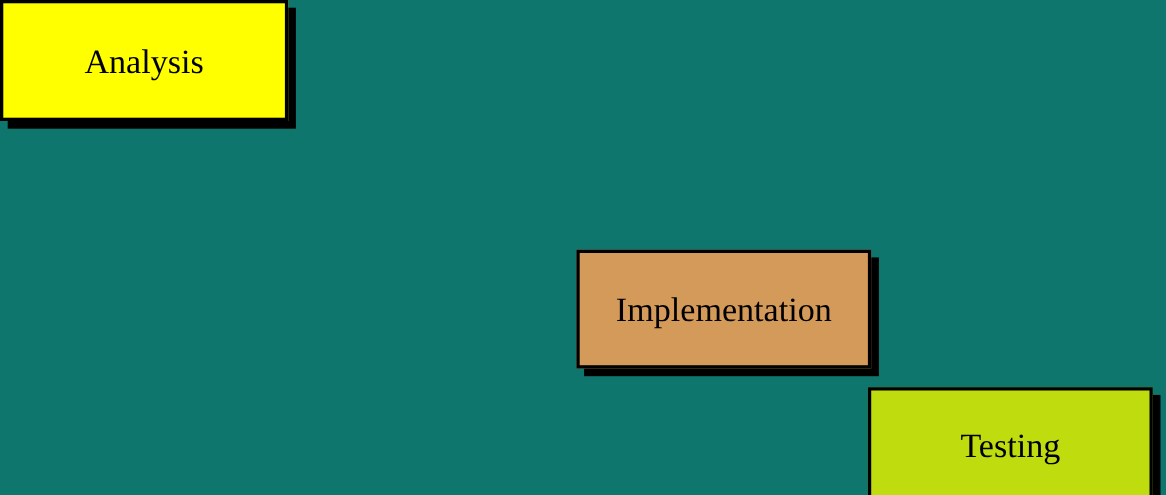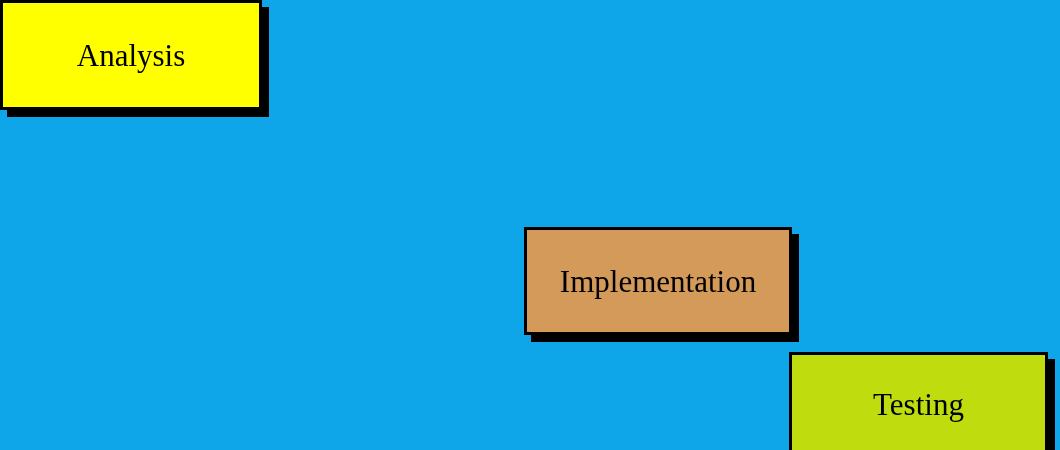--- a/index.html
+++ b/index.html
@@ -62,21 +62,21 @@
     width: 259px; height: 105px;
     background: #bedc0e;
     box-shadow: 7px 7px 0 0 #000000;
     margin-top: 28px;
   }
   #box-testing .phase-label { font-size: 31px; }
 </style>
 </head>
 <body>
 
-<div id="canvas" style="background: #0ea5e9;">
+<div id="canvas" style="background: #0f766e;">
 
   <div class="phase-box" id="box-analysis" style="background: rgb(255, 255, 0); border-color: rgb(0, 0, 0); box-shadow: rgb(0, 0, 0) 7px 7px 0px 0px; color: rgb(0, 0, 0);">
     <span class="phase-label">Analysis</span>
   </div>
 
 
   <div class="phase-box" id="box-implementation" style="background: rgb(212, 154, 90); border-color: rgb(0, 0, 0); box-shadow: rgb(0, 0, 0) 7px 7px 0px 0px; color: rgb(0, 0, 0);">
     <span class="phase-label">Implementation</span>
   </div>
 

